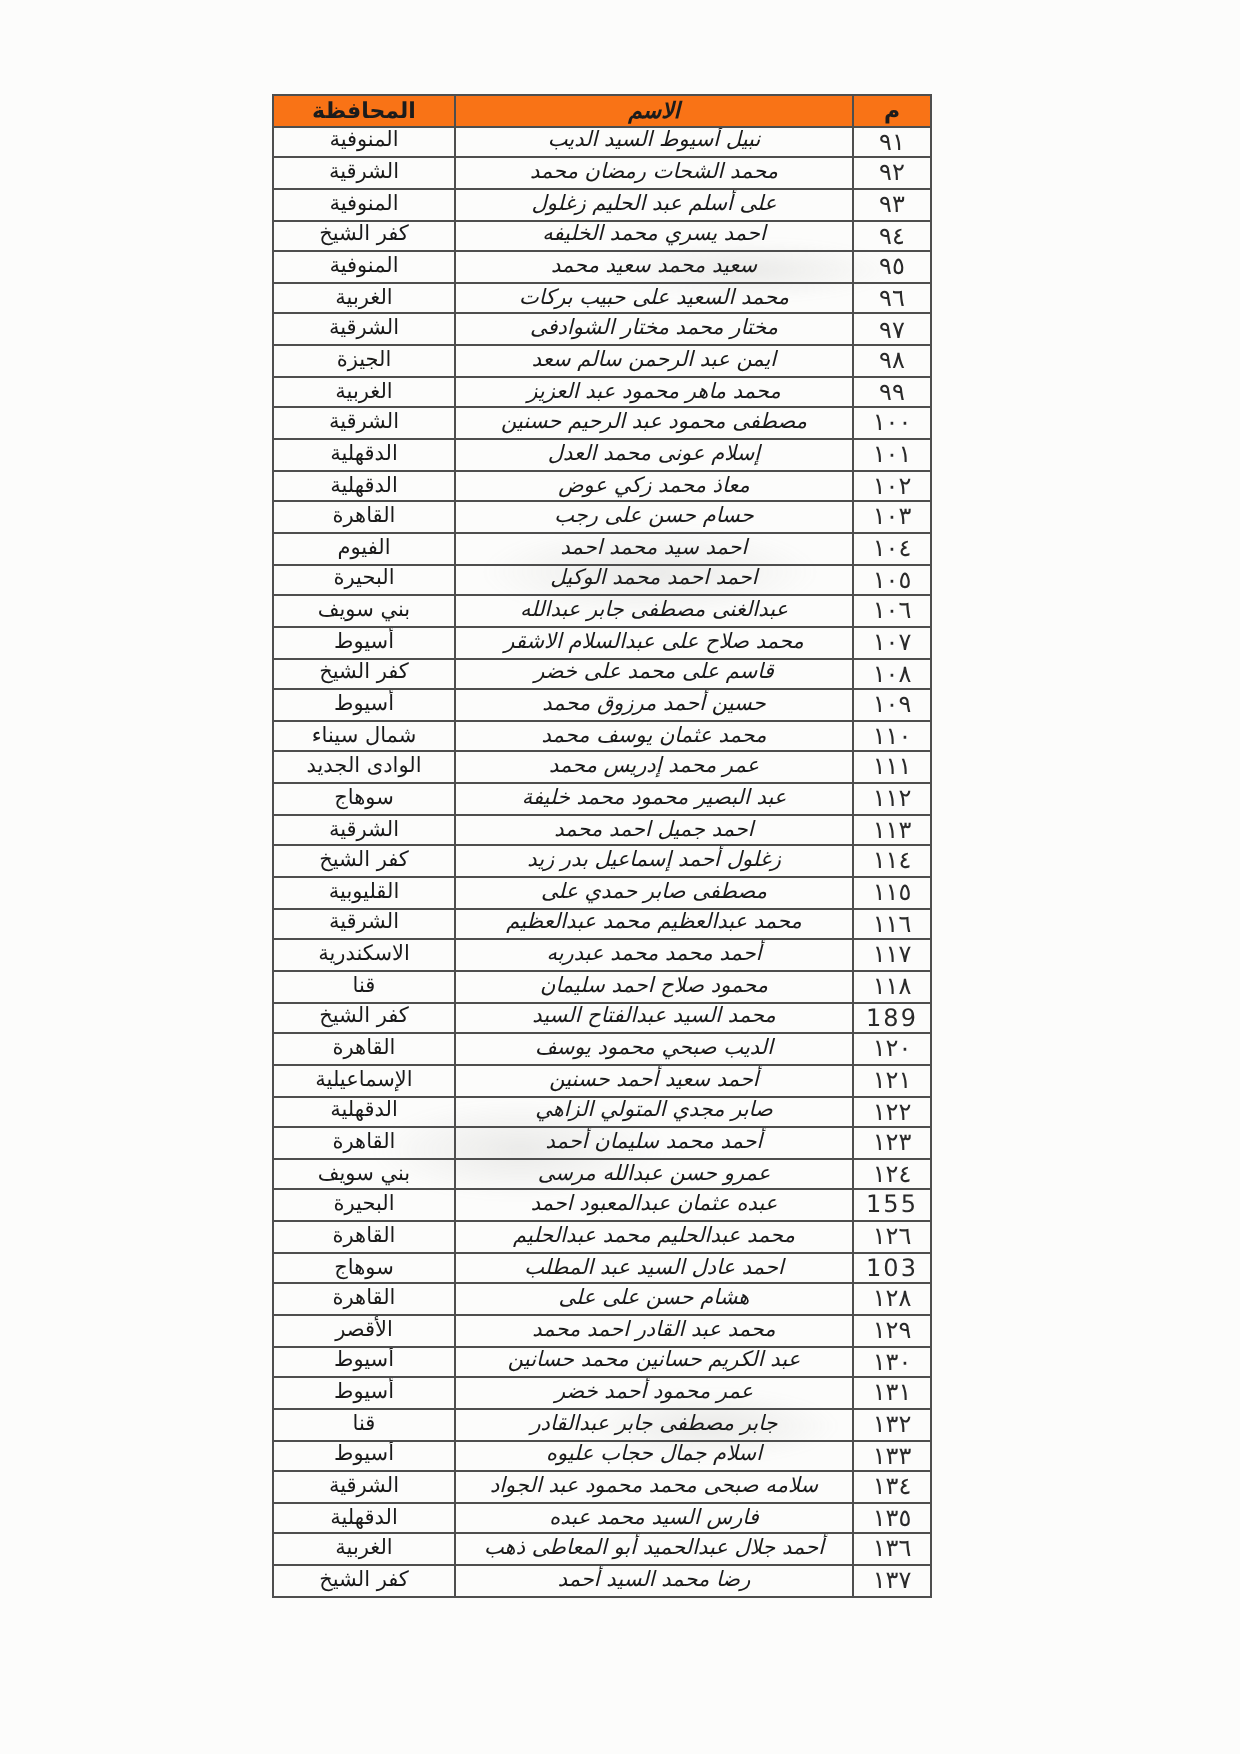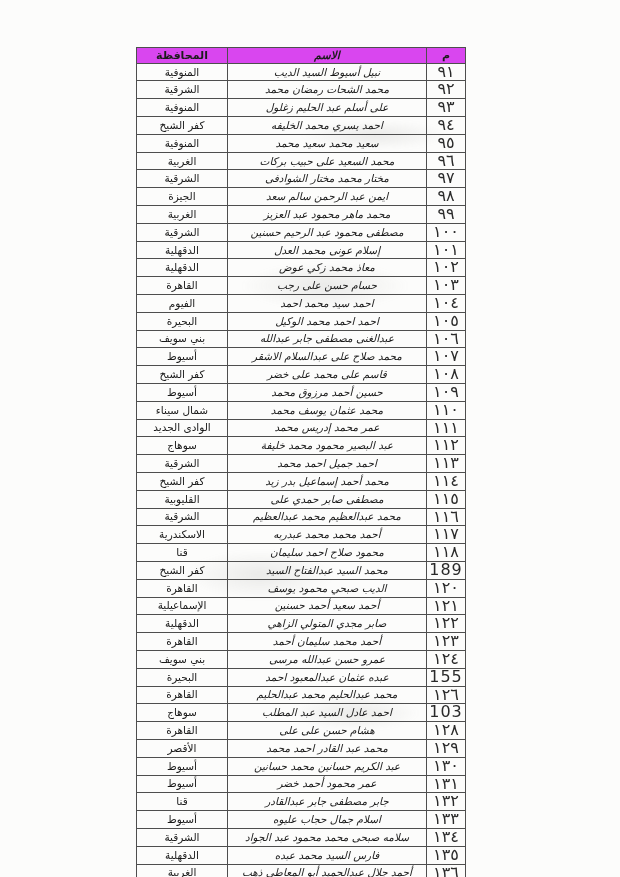--- a/index.html
+++ b/index.html
@@ -32,26 +32,26 @@
     height: 14.65px;
     padding: 0 2px;
     font-size: 10.5px;
     line-height: 1.05;
     white-space: nowrap;
     overflow: hidden;
   }
   .roster th {
     font-weight: bold;
     font-size: 11px;
-    background: #d946ef;
+    background: #f97316;
   }
   .col-no  { width: 34px; }
   .col-name{ width: 194px; font-style: italic; }
   .col-gov { width: 86px; }
-  td.col-no { font-size: 16px; letter-spacing: 1px; color: #2a2a2a; margin-left: 36px; }
+  td.col-no { font-size: 12px; letter-spacing: 1px; color: #2a2a2a; margin-left: 36px; }
   td.col-name { color: #1a1a1a; }
   td.col-gov { color: #1a1a1a; }
   
   .artifact {
     position: absolute;
     pointer-events: none;
     background: radial-gradient(ellipse at center, rgba(130,130,125,0.14) 0%, rgba(130,130,125,0.0) 70%);
     filter: blur(2px);
   }
   .a1 { left: 240px; top: 262px; width: 170px; height: 48px; }
@@ -187,21 +187,21 @@
           <td class="col-name">عبد البصير محمود محمد خليفة</td>
           <td class="col-gov">سوهاج</td>
         </tr>
         <tr>
           <td class="col-no">١١٣</td>
           <td class="col-name">احمد جميل احمد محمد</td>
           <td class="col-gov">الشرقية</td>
         </tr>
         <tr>
           <td class="col-no">١١٤</td>
-          <td class="col-name">محمد أحمد إسماعيل بدر زيد</td>
+          <td class="col-name">زغلول أحمد إسماعيل بدر زيد</td>
           <td class="col-gov">كفر الشيخ</td>
         </tr>
         <tr>
           <td class="col-no">١١٥</td>
           <td class="col-name">مصطفى صابر حمدي على</td>
           <td class="col-gov">القليوبية</td>
         </tr>
         <tr>
           <td class="col-no">١١٦</td>
           <td class="col-name">محمد عبدالعظيم محمد عبدالعظيم</td>

